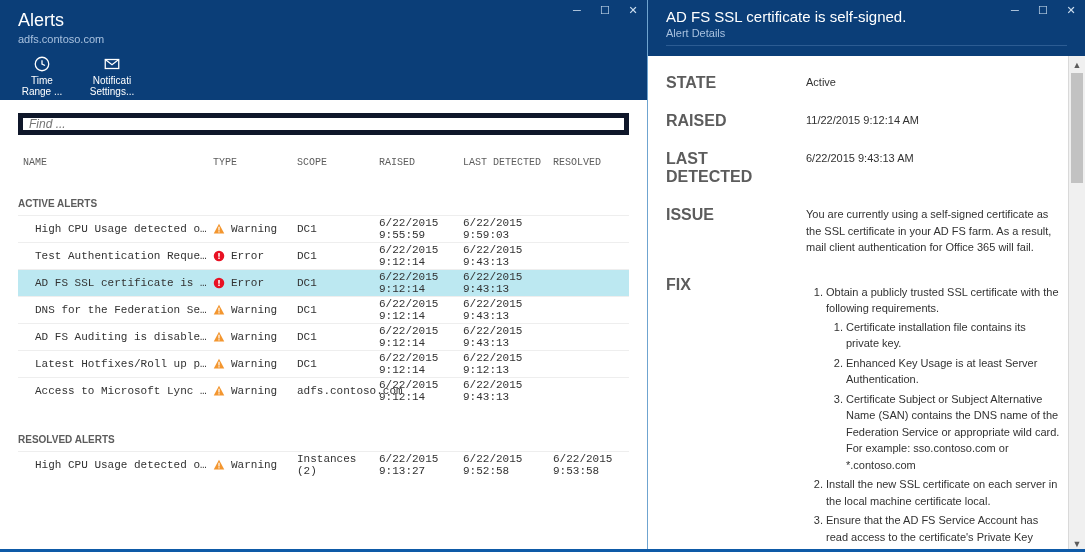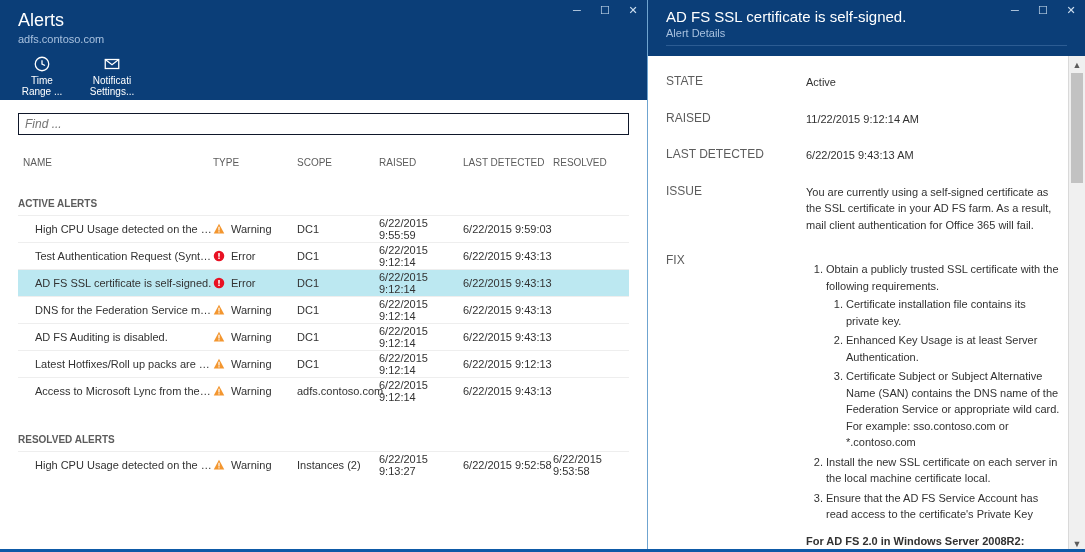--- a/index.html
+++ b/index.html
@@ -37,28 +37,29 @@
     color: #cfe0f1; font-size: 11px; cursor: pointer;
   }
   .toolbar { display: flex; gap: 22px; margin-top: 10px; }
   .tool {
     display: flex; flex-direction: column; align-items: center;
     color: #fff; font-size: 10px; cursor: pointer; width: 48px; text-align: center;
   }
   .tool svg { width: 18px; height: 18px; margin-bottom: 2px; }
   .body { padding: 13px 18px; overflow: auto; flex: 1; }
   .search {
-    width: 100%; height: 22px; border: 1px solid #0f172a;
+    width: 100%; height: 22px; border: 5px solid #0f172a;
     padding: 2px 6px; font-style: italic; font-size: 12px; color: #767676;
   }
   .tbl-head, .tbl-row {
     display: grid;
     grid-template-columns: 190px 84px 82px 84px 90px 82px;
     align-items: center;
     padding: 0 5px;
+    font-family: Liberation Mono, monospace;
   }
   .tbl-head { margin-top: 22px; font-size: 10px; color: #5c5c5c; }
   .group-head {
     font-size: 10px; color: #5c5c5c; font-weight: 600;
     margin: 30px 0 6px 0;
   }
   .tbl-row {
     height: 27px; font-size: 11px; color: #323232;
     border-top: 1px solid #eee; cursor: pointer;
   }
@@ -70,21 +71,21 @@
   .ico-error svg { fill: #e81123; }
   
   .details { padding: 18px 4px 18px 18px; font-size: 11px; color: #323232; position: relative; height: 100%; overflow: hidden; }
   .scrollbar {
     position: absolute; right: 0; top: 0; bottom: 0; width: 17px;
     background: #f0f0f0; border-left: 1px solid #d9d9d9;
   }
   .scroll-btn { height: 17px; display: flex; align-items: center; justify-content: center; color: #5c5c5c; cursor: pointer; font-size: 9px; }
   .scroll-thumb { position: absolute; left: 2px; right: 2px; top: 17px; height: 110px; background: #c2c2c2; }
   .kv { display: grid; grid-template-columns: 130px 1fr; column-gap: 10px; row-gap: 20px; padding-right: 20px; }
-  .kv-label { font-size: 12px; color: #5c5c5c; }
+  .kv-label { font-size: 16px; color: #5c5c5c; font-weight: bold; }
   .kv-value { font-size: 11px; color: #323232; line-height: 1.5; }
   .fix-body ol { padding-left: 20px; margin-top: 8px; }
   .fix-body ol ol { margin-top: 2px; }
   .fix-body li { margin-bottom: 3px; }
   .fix-sub { margin-top: 10px; font-weight: 600; }
   .bottom-frame {
     position: absolute; left: 0; right: 0; bottom: 0; height: 3px;
     background: #0e5aa7;
   }
 </style>

